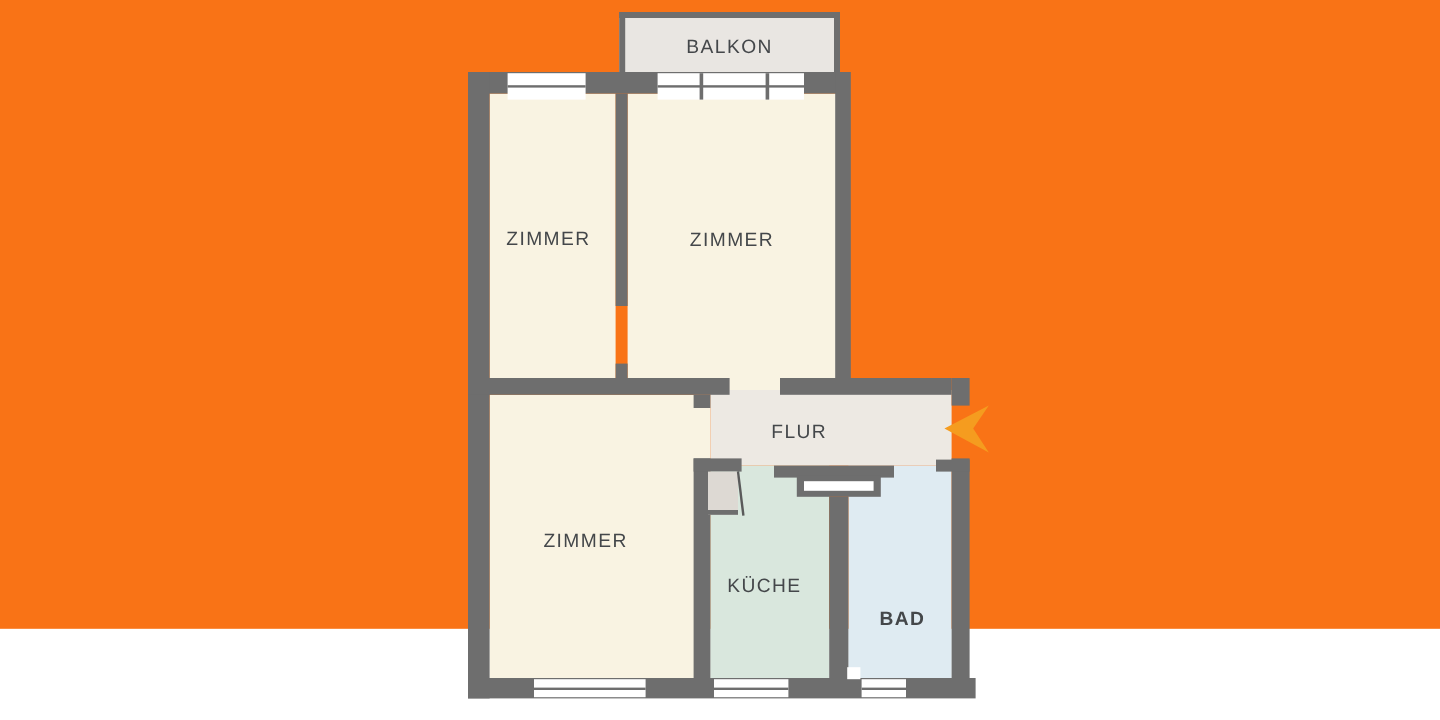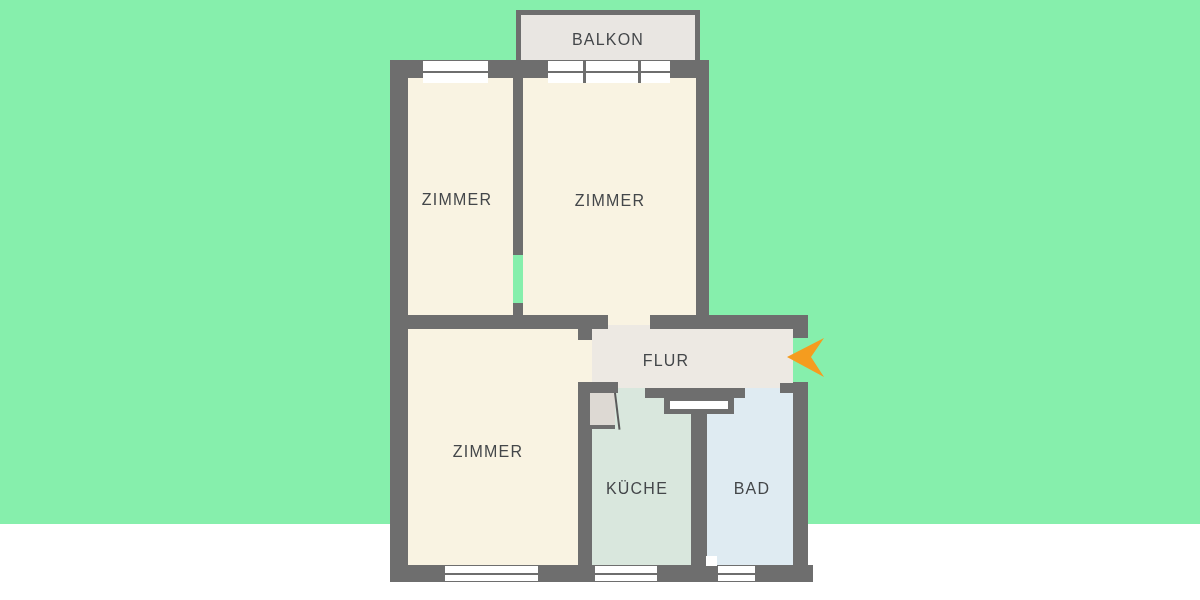--- a/index.html
+++ b/index.html
@@ -8,21 +8,21 @@
     background: #ffffff;
     width: 1200px;
     height: 600px;
     font-family: "Liberation Sans", sans-serif;
     overflow: hidden;
   }
   .plan {
     position: relative;
     width: 1200px;
     height: 524px;
-    background: #86efac;
+    background: #f97316;
   }
   .fill { position: absolute; }
   .fill.room    { background: var(--room); }
   .fill.flur    { background: var(--flur); }
   .fill.kueche  { background: var(--kueche); }
   .fill.bad     { background: var(--bad); }
   .wall {
     position: absolute;
     background: var(--wall);
   }
@@ -173,15 +173,15 @@
 
   <svg class="arrow-svg" width="44" height="46" viewBox="0 0 44 46">
     <polygon points="2,22 39,3 26,22 39,42" fill="#F59C1F"></polygon>
   </svg>
 
   <span class="room-label" style="left:457px; top:200px;">ZIMMER</span>
   <span class="room-label" style="left:610px; top:201px;">ZIMMER</span>
   <span class="room-label" style="left:488px; top:452px;">ZIMMER</span>
   <span class="room-label" style="left:666px; top:361px;">FLUR</span>
   <span class="room-label" style="left:637px; top:489px;">KÜCHE</span>
-  <span class="room-label" style="left:752px; top:489px;">BAD</span>
+  <span class="room-label" style="left:752px; top:517px;font-weight:bold;">BAD</span>
 
 </div>
 
 </body></html>

